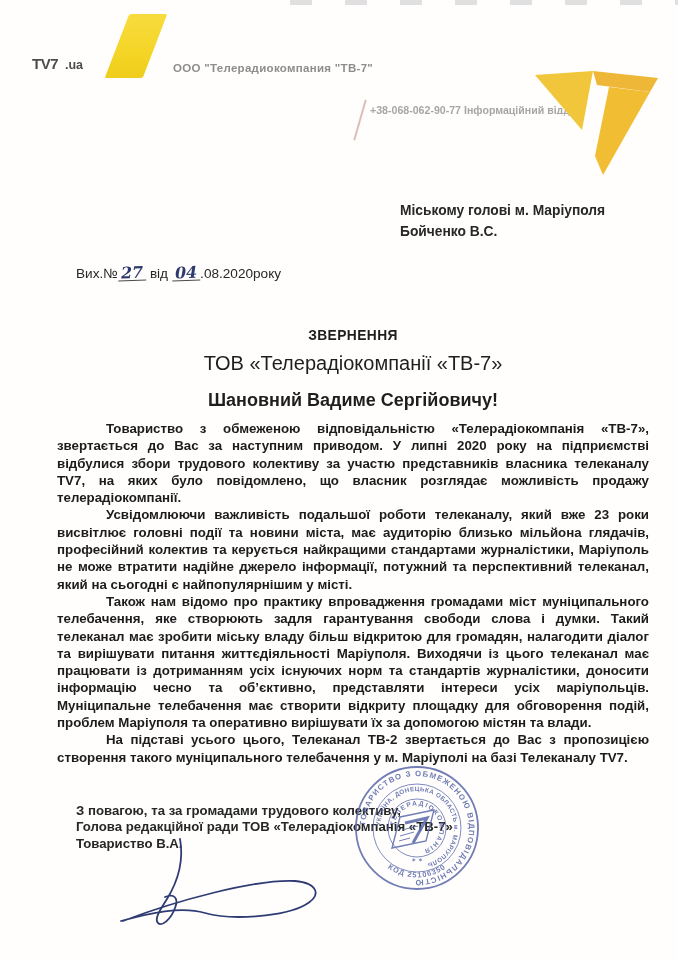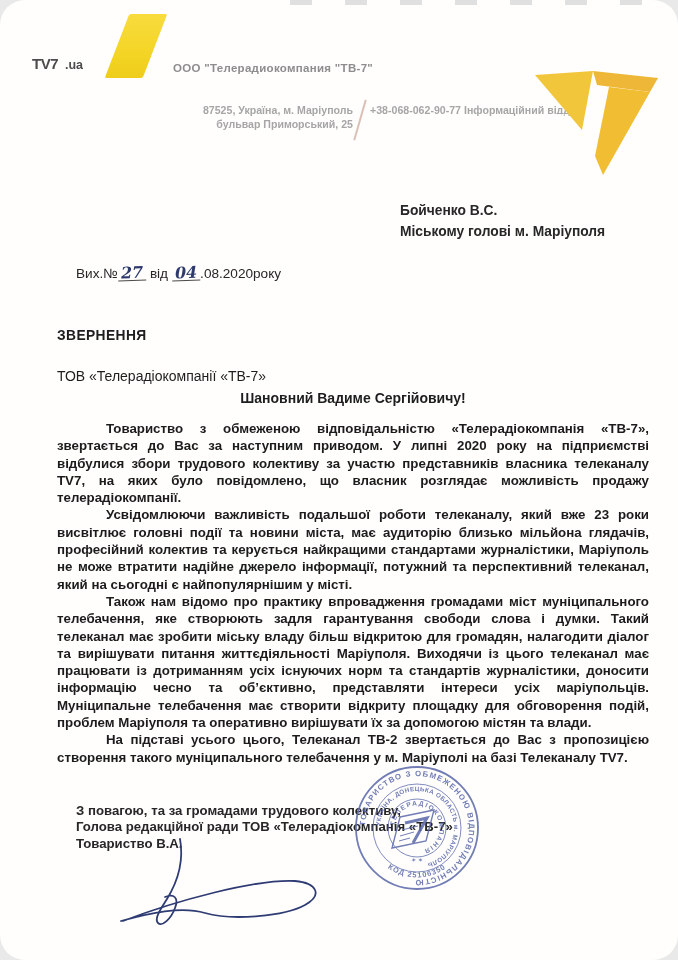--- a/index.html
+++ b/index.html
@@ -1,19 +1,19 @@
 <!DOCTYPE html>
 <html><head>
 <meta charset="utf-8">
 <style>
   html,body{margin:0;padding:0;background:#e9e9e9;}
   .page{
     position:relative; width:678px; height:960px; margin:0 auto;
     background:#fffefd; overflow:hidden;
-    font-family:"Liberation Sans", sans-serif; color:#1e1e1e;border-radius:25px;
+    font-family:"Liberation Sans", sans-serif; color:#1e1e1e;
   }
   .abs{position:absolute;}
 
   
   .smudge-top{
     left:290px; top:0; width:388px; height:5px; opacity:.55;
     background:repeating-linear-gradient(90deg,
       rgba(110,110,118,.38) 0 22px, rgba(255,255,255,0) 22px 55px);
   }
 
@@ -52,26 +52,26 @@
   
   .refline{left:76px; top:265px; font-size:13.6px; color:#272727;}
   .hand{
     display:inline-block; font-family:"DejaVu Serif", serif;
     font-style:italic; font-weight:bold; font-size:16px; color:#2e3a6e;
     border-bottom:1.3px solid #4a4a4a; padding:0 3px; line-height:15px;
     transform:rotate(-2deg);
   }
 
   
-  .title-block{left:57px; top:328px; width:592px; }
+  .title-block{left:57px; top:328px; width:592px; text-align:center;}
   .title-h{font-size:13.8px; font-weight:bold; letter-spacing:.4px;}
-  .title-sub{font-size:14px; margin-top:25px;}
+  .title-sub{font-size:20px; margin-top:9px;}
   .salutation{
     left:57px; top:390px; width:592px; text-align:center;
-    font-size:14px; font-weight:bold;
+    font-size:18px; font-weight:bold;
   }
 
   
   .body-text{
     left:57px; top:420px; width:592px;
     font-size:13.3px; line-height:17.3px; text-align:justify; color:#1c1c1c;font-weight:bold;
   }
   .body-text p{margin:0; text-indent:49px;}
 
   
@@ -91,41 +91,37 @@
 
   <svg class="abs wordmark" width="64" height="22" viewBox="0 0 64 22">
     <text x="0" y="16" font-family="Liberation Sans, sans-serif" font-size="15" font-weight="bold" fill="#4c4c4c" letter-spacing="-0.5">TV7</text>
     <text x="33" y="16" font-family="Liberation Sans, sans-serif" font-size="12.5" font-weight="bold" fill="#4c4c4c">.ua</text>
   </svg>
 
   <div class="abs brand-par"></div>
 
   <div class="abs company-line">ООО "Телерадиокомпания "ТВ-7"</div>
 
-  <div class="abs addr-left">
-    <div>87525, Україна, м. Маріуполь</div>
-    <div>бульвар Приморський, 25</div>
-  </div>
 
   <div class="abs addr-divider"></div>
 
   <div class="abs addr-right">
     <div>+38-068-062-90-77 Інформаційний відділ</div>
   </div>
 
   <svg class="abs emblem" width="133" height="112" viewBox="0 0 133 112">
     <polygon points="8,7 66,3 55,62" fill="#f2c63b"></polygon>
     <polygon points="66,3 131,10 123,24 70,17" fill="#eeb737"></polygon>
     <polygon points="82,19 123,24 76,107 68,88" fill="#f0bd33"></polygon>
     <text x="18" y="55" font-family="Liberation Sans, sans-serif" font-size="13" font-weight="bold" fill="#ffffff" letter-spacing="2.5">TV</text>
   </svg>
 
   <div class="abs recipient">
+    <div>Міському голові м. Маріуполя</div>
     <div>Бойченко В.С.</div>
-    <div>Міському голові м. Маріуполя</div>
   </div>
 
   <div class="abs refline">
     <span>Вих.№</span><span class="hand">27</span>
     <span>від</span>
     <span class="hand">04</span><span>.08.2020року</span>
   </div>
 
   <div class="abs title-block">
     <div class="title-h">ЗВЕРНЕННЯ</div>

